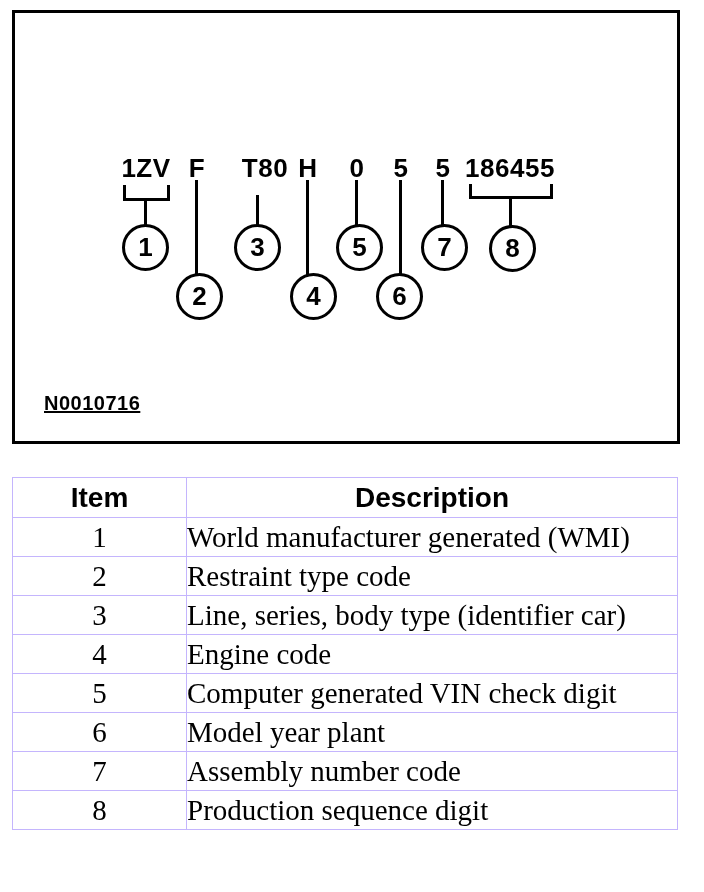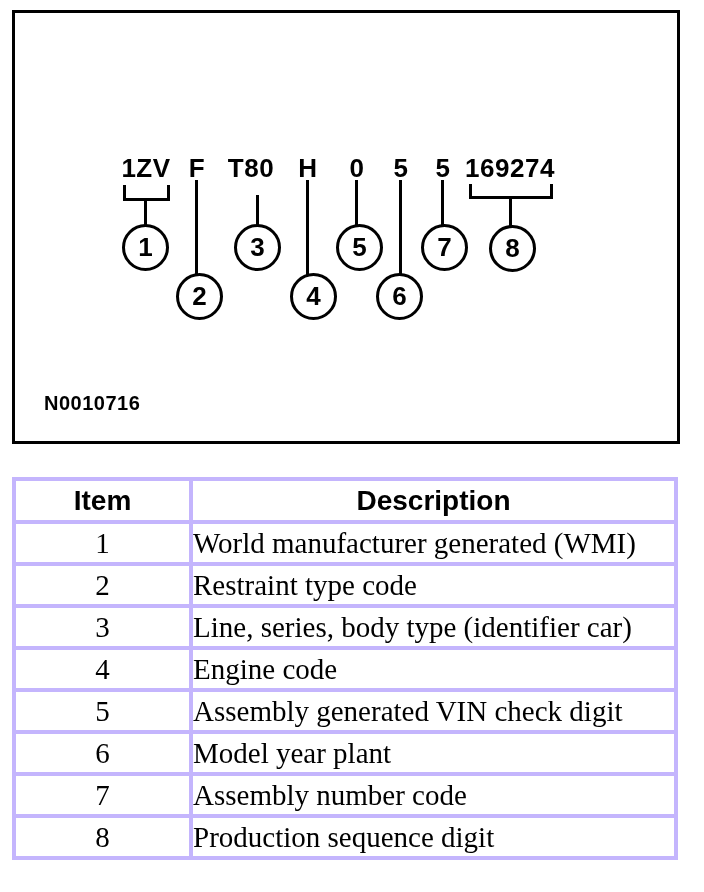--- a/index.html
+++ b/index.html
@@ -23,29 +23,29 @@
     border-left:3px solid #000;border-right:3px solid #000;border-bottom:3px solid #000;
   }
   .callout{
     position:absolute;width:47px;height:47px;box-sizing:border-box;
     border:3px solid #000;border-radius:50%;background:#fff;
     display:flex;align-items:center;justify-content:center;
     font:bold 26px "Liberation Sans",sans-serif;color:#000;
   }
   .figure-number{
     position:absolute;left:44px;top:393px;
-    font:700 20px/20px "Liberation Sans",sans-serif;color:#000;letter-spacing:0.5px;
+    font:700 20px/20px "Liberation Sans",sans-serif;color:#000;letter-spacing:0.5px;text-decoration:underline;
   }
   
   .vin-table{
     position:absolute;left:12px;top:477px;width:666px;
     border-collapse:collapse;table-layout:fixed;background:#fff;
   }
   .vin-table th,.vin-table td{
-    border:4px solid #c4b5fd;vertical-align:middle;padding:0;color:#000;
+    border:1px solid #c4b5fd;vertical-align:middle;padding:0;color:#000;
   }
   .vin-table th{
     height:39px;text-align:center;
     font:bold 28px "Liberation Sans",sans-serif;
   }
   .vin-table td{
     height:38px;
     font:29px "Liberation Serif","DejaVu Serif",serif;
   }
   .col-item{width:173px;}
@@ -54,26 +54,26 @@
 </style>
 </head>
 <body>
 
 <div class="page">
 
   <div class="figure-frame"></div>
 
   <span class="vin-char" style="left:146px">1ZV</span>
   <span class="vin-char" style="left:197px">F</span>
-  <span class="vin-char" style="left:251px">T80</span>
+  <span class="vin-char" style="left:265px">T80</span>
   <span class="vin-char" style="left:308px">H</span>
   <span class="vin-char" style="left:357px">0</span>
   <span class="vin-char" style="left:401px">5</span>
   <span class="vin-char" style="left:443px">5</span>
-  <span class="vin-char" style="left:510px">169274</span>
+  <span class="vin-char" style="left:510px">186455</span>
 
   <div class="bracket" style="left:123px;top:185px;width:47px;height:16px"></div>
   <div class="bracket" style="left:469px;top:184px;width:84px;height:15px"></div>
 
   <div class="vline" style="left:144px;top:198px;height:29px"></div>
   <div class="vline" style="left:195px;top:180px;height:96px"></div>
   <div class="vline" style="left:256px;top:195px;height:32px"></div>
   <div class="vline" style="left:306px;top:180px;height:96px"></div>
   <div class="vline" style="left:355px;top:180px;height:47px"></div>
   <div class="vline" style="left:399px;top:180px;height:96px"></div>
@@ -110,21 +110,21 @@
       <tr>
         <td class="item-cell">3</td>
         <td class="desc-cell">Line, series, body type (identifier car)</td>
       </tr>
       <tr>
         <td class="item-cell">4</td>
         <td class="desc-cell">Engine code</td>
       </tr>
       <tr>
         <td class="item-cell">5</td>
-        <td class="desc-cell">Assembly generated VIN check digit</td>
+        <td class="desc-cell">Computer generated VIN check digit</td>
       </tr>
       <tr>
         <td class="item-cell">6</td>
         <td class="desc-cell">Model year plant</td>
       </tr>
       <tr>
         <td class="item-cell">7</td>
         <td class="desc-cell">Assembly number code</td>
       </tr>
       <tr>

